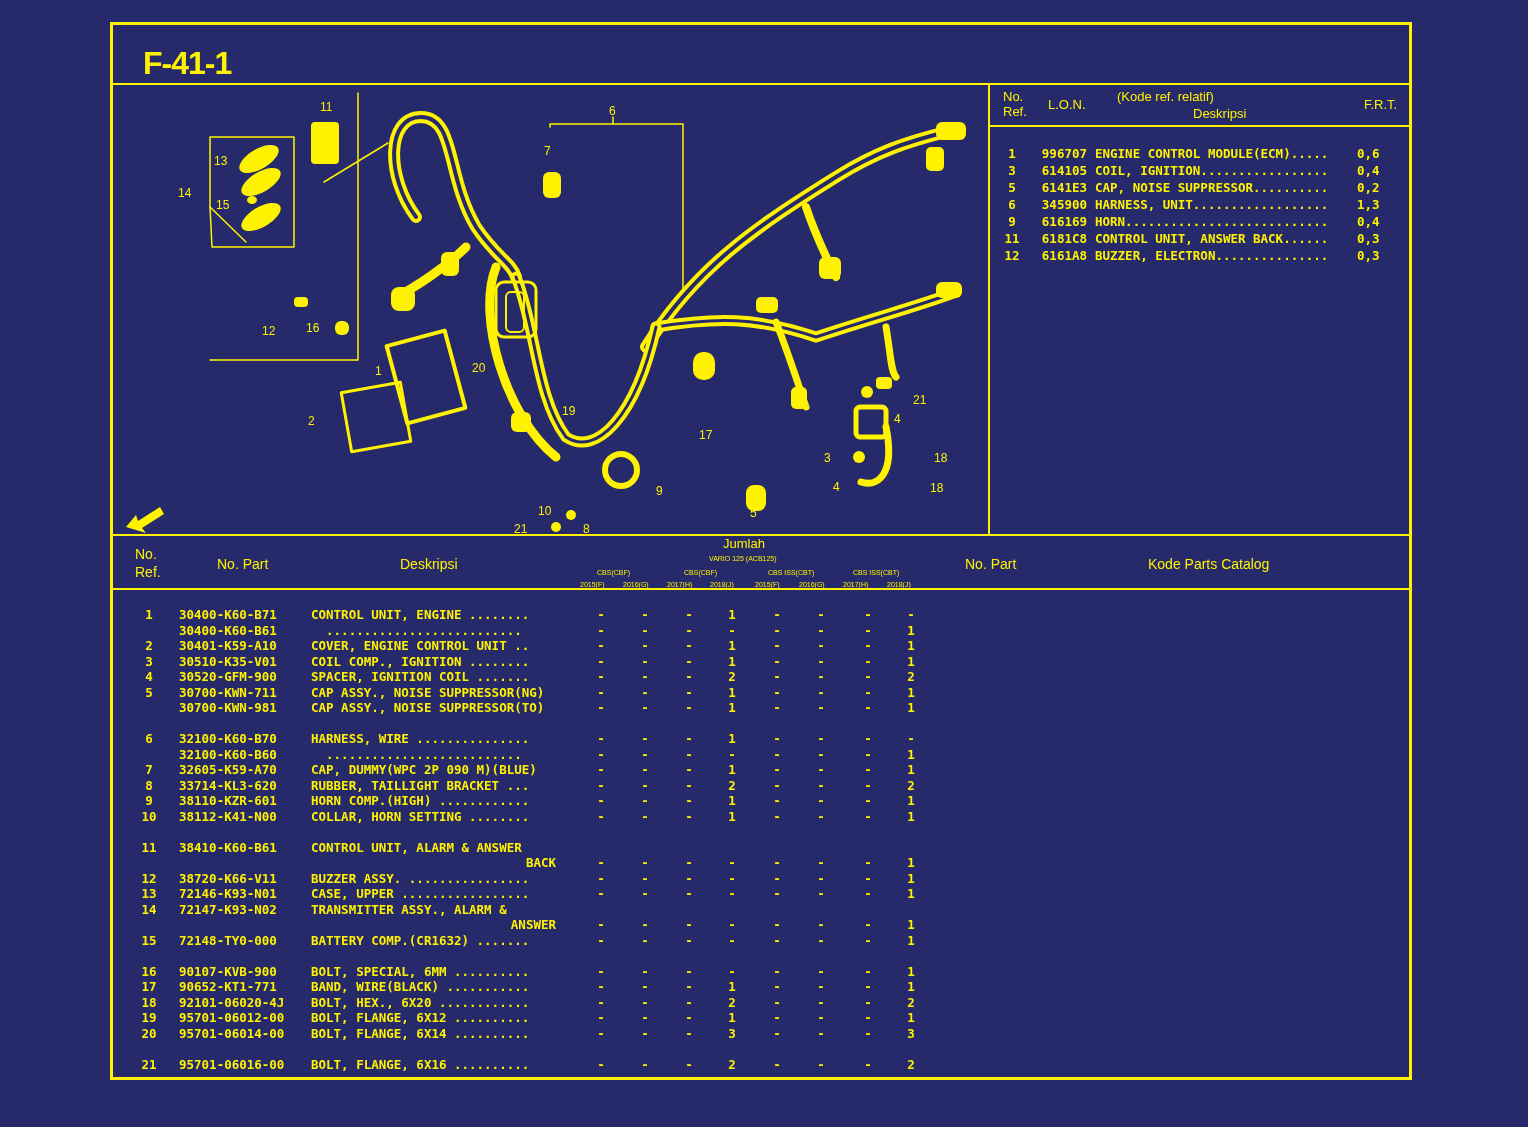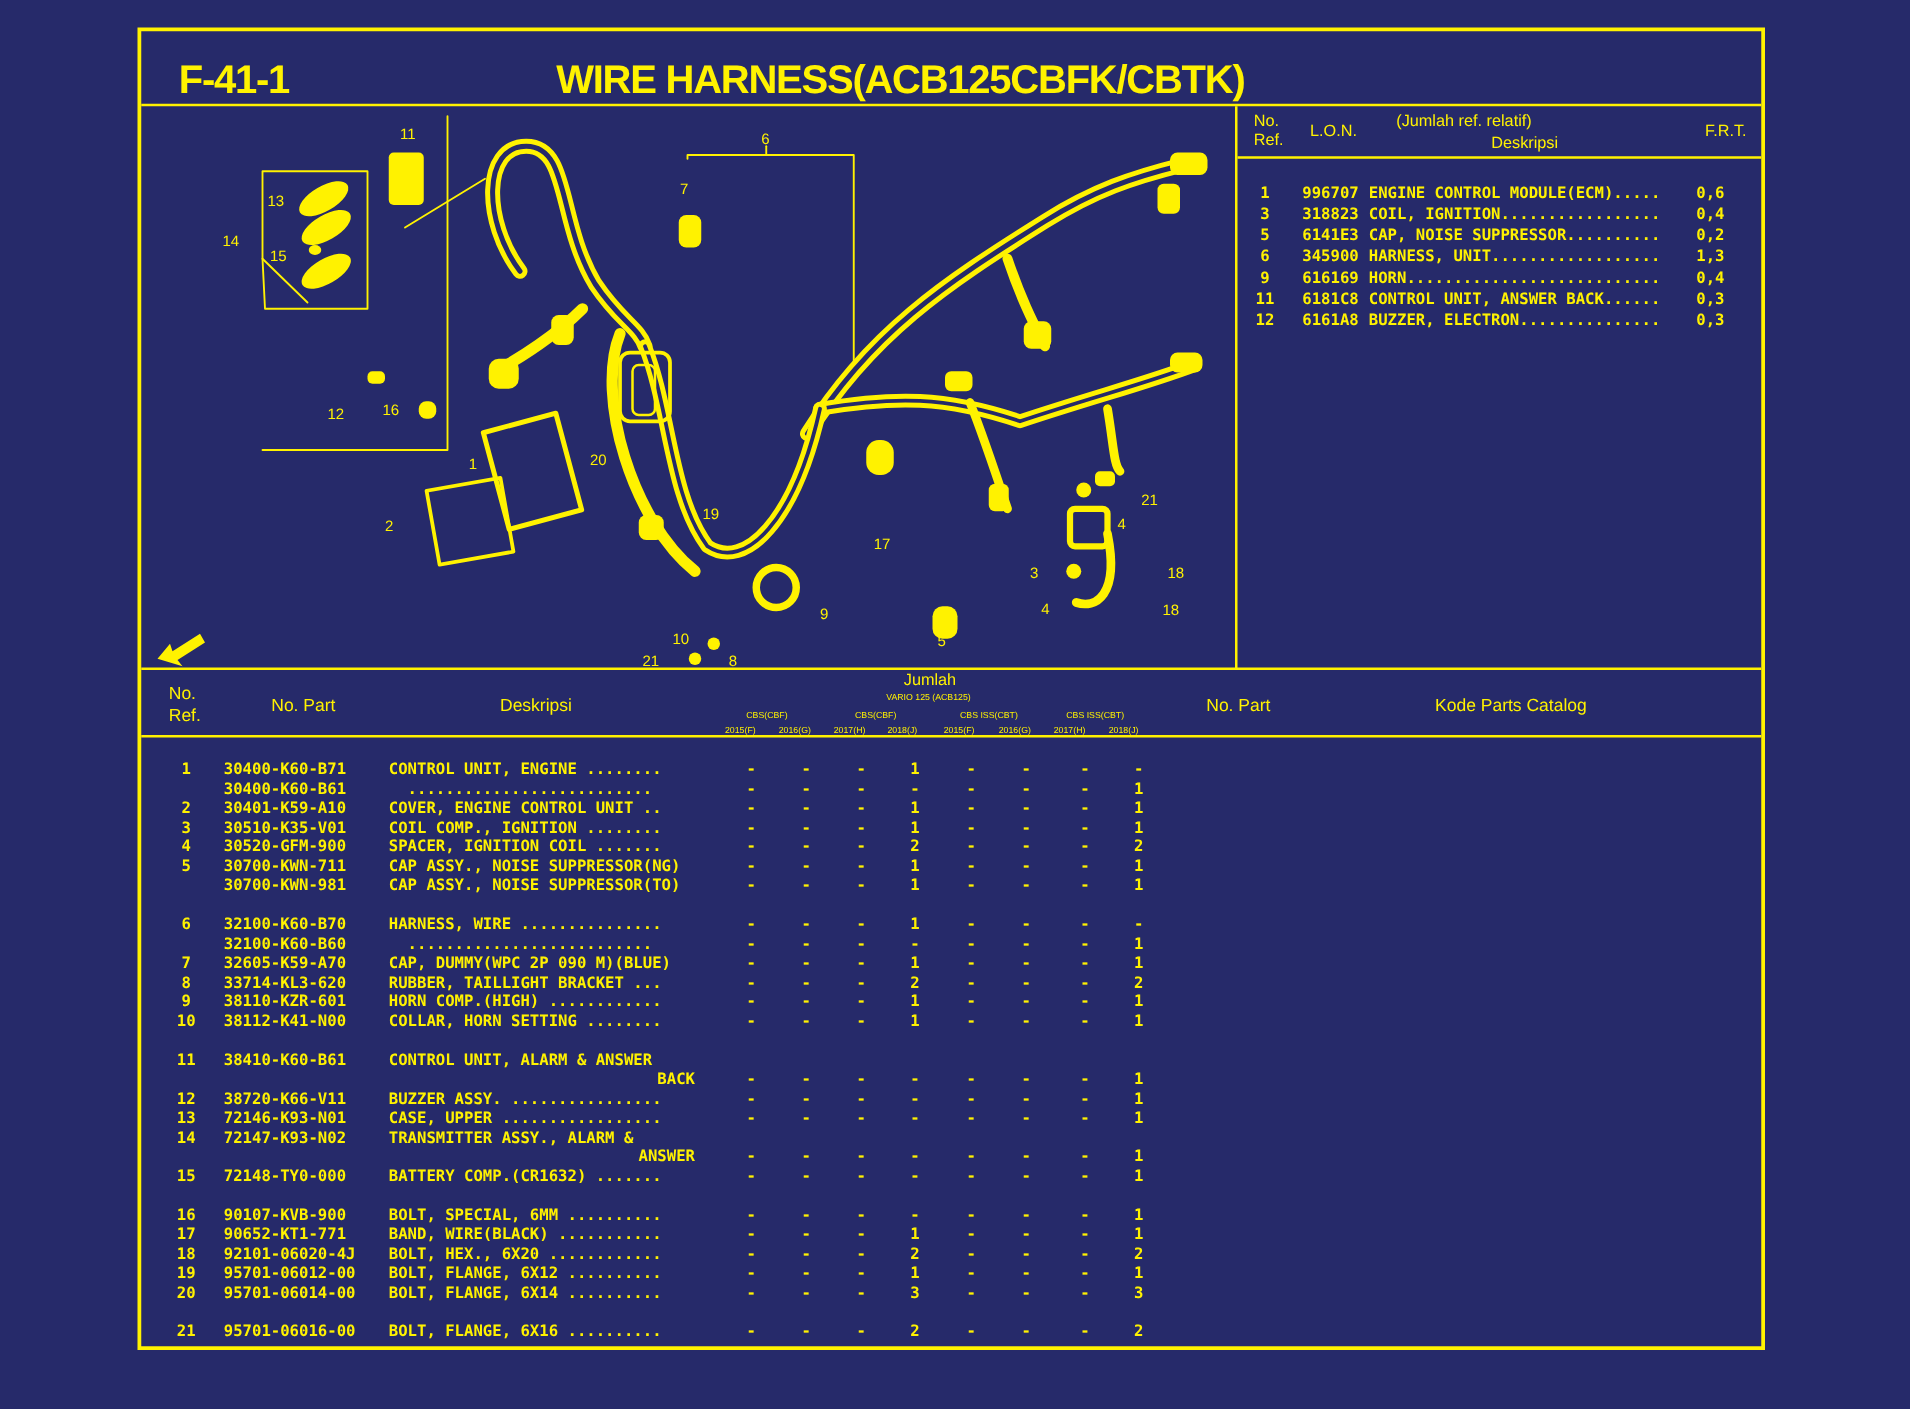--- a/index.html
+++ b/index.html
@@ -44,21 +44,20 @@
   .prow .pd { left: 198px; width: 245px; }
   .prow .pd.right { text-align: right; }
   .prow .q { width: 20px; text-align: center; }
 </style>
 </head>
 <body>
 
 <div class="sheet">
 
   <div class="fig-code">F-41-1</div>
-  <div class="fig-title">WIRE HARNESS(ACB125CBFK/CBTK)</div>
   <div class="hline" style="top:58px;"></div>
 
   <div class="vline" style="left:875px; top:60px; height:450px;"></div>
 
   <div class="diagram">
     <svg viewBox="0 0 872 448">
       <g fill="none" stroke="#fff200" stroke-linecap="round" stroke-linejoin="round">
 
         <polyline points="94,50 178,50 178,160 96,160 94,120 94,50" stroke-width="1.5"></polyline>
         <polyline points="94,120 130,155" stroke-width="1.5"></polyline>
@@ -155,28 +154,28 @@
         <text x="785" y="453" font-size="7">K90BF4101</text>
       </g>
     </svg>
   </div>
 
   <div class="lon-head" style="left:890px; top:64px;">
     <div>No.</div>
       <div>Ref.</div>
   </div>
   <div class="lon-head" style="left:935px; top:72px;">L.O.N.</div>
-  <div class="lon-head" style="left:1004px; top:64px;">(Jumlah ref. relatif)</div>
+  <div class="lon-head" style="left:1004px; top:64px;">(Kode ref. relatif)</div>
   <div class="lon-head" style="left:1080px; top:81px;">Deskripsi</div>
   <div class="lon-head" style="left:1251px; top:72px;">F.R.T.</div>
   <div class="hline" style="top:100px; left:877px;"></div>
 
   <div class="lon-table">
     <div class="lon-row"><span class="ref">1</span><span class="lon">996707</span><span class="desc">ENGINE CONTROL MODULE(ECM).....</span><span class="frt">0,6</span></div>
-    <div class="lon-row"><span class="ref">3</span><span class="lon">318823</span><span class="desc">COIL, IGNITION.................</span><span class="frt">0,4</span></div>
+    <div class="lon-row"><span class="ref">3</span><span class="lon">614105</span><span class="desc">COIL, IGNITION.................</span><span class="frt">0,4</span></div>
     <div class="lon-row"><span class="ref">5</span><span class="lon">6141E3</span><span class="desc">CAP, NOISE SUPPRESSOR..........</span><span class="frt">0,2</span></div>
     <div class="lon-row"><span class="ref">6</span><span class="lon">345900</span><span class="desc">HARNESS, UNIT..................</span><span class="frt">1,3</span></div>
     <div class="lon-row"><span class="ref">9</span><span class="lon">616169</span><span class="desc">HORN...........................</span><span class="frt">0,4</span></div>
     <div class="lon-row"><span class="ref">11</span><span class="lon">6181C8</span><span class="desc">CONTROL UNIT, ANSWER BACK......</span><span class="frt">0,3</span></div>
     <div class="lon-row"><span class="ref">12</span><span class="lon">6161A8</span><span class="desc">BUZZER, ELECTRON...............</span><span class="frt">0,3</span></div>
   </div>
 
   <div class="hline" style="top:509px;"></div>
   <div class="ph" style="left:22px; top:520px;">
     <div>No.</div>

